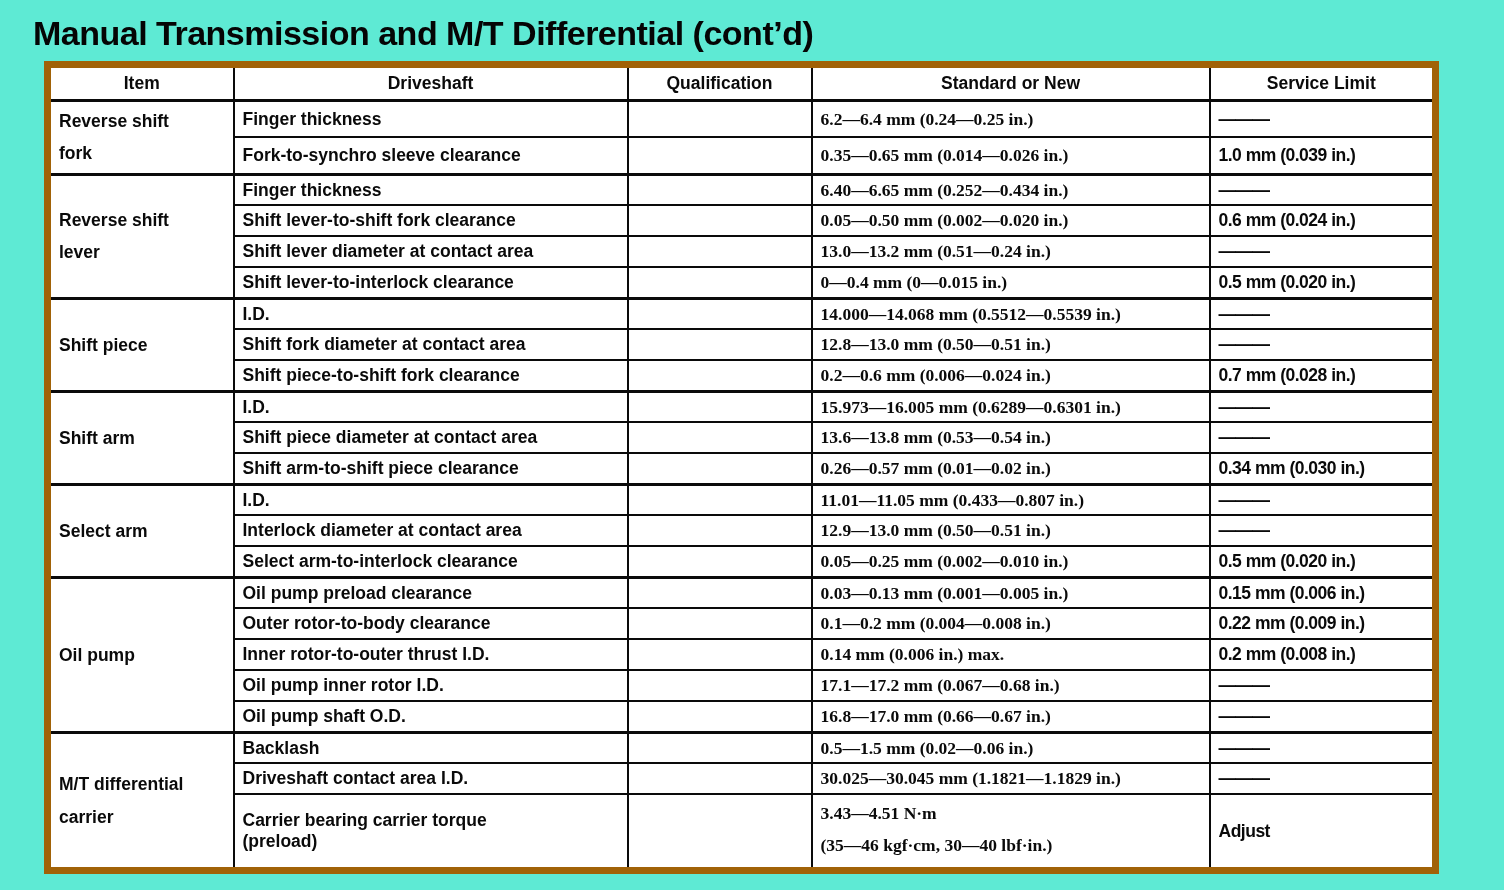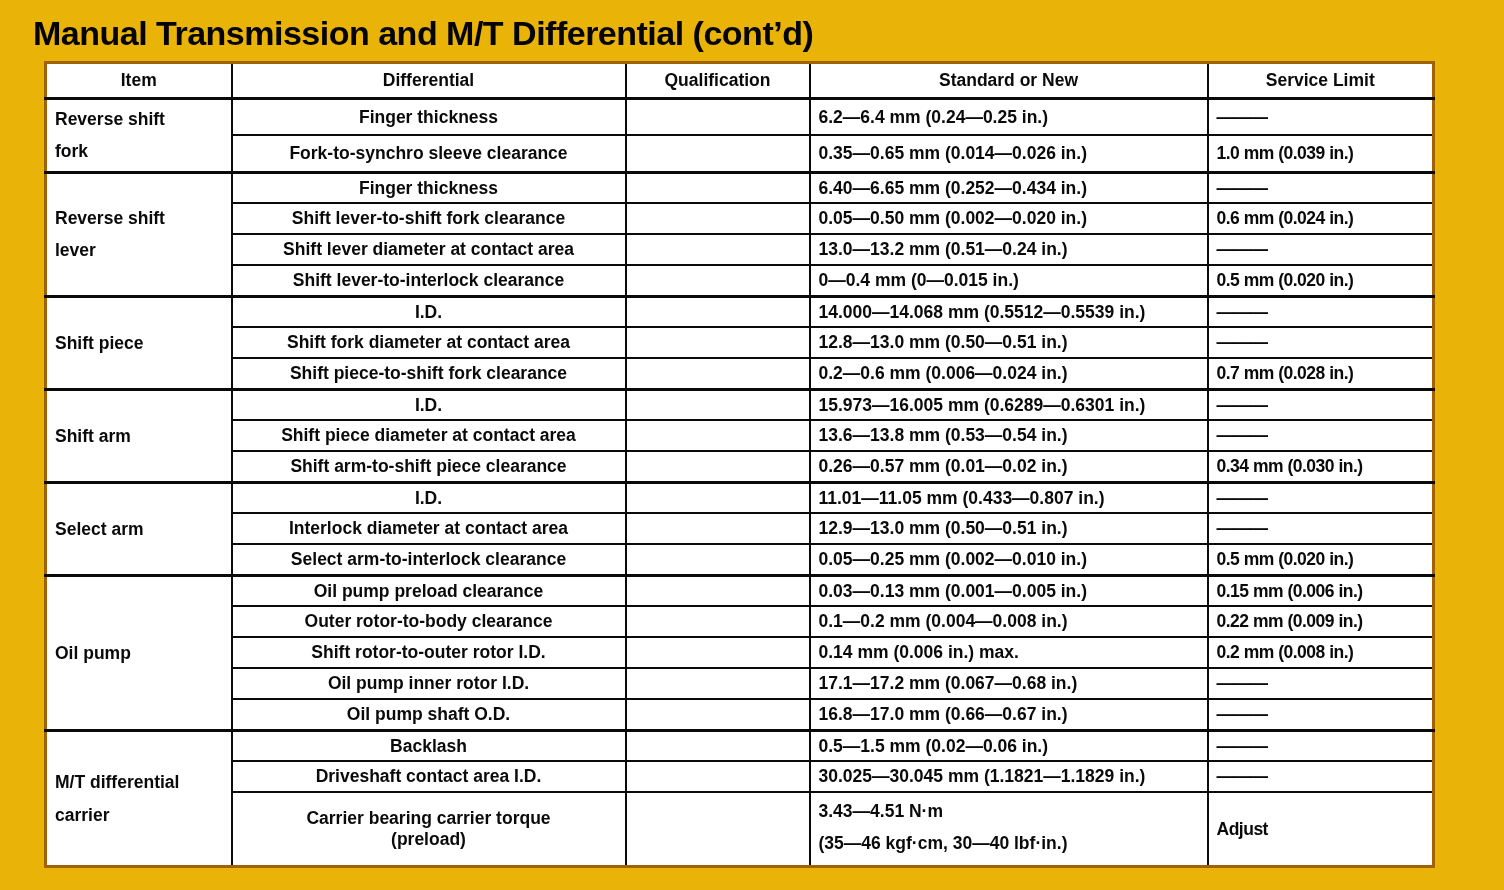--- a/index.html
+++ b/index.html
@@ -6,21 +6,21 @@
   html, body {
     margin: 0;
     padding: 0;
     background: #ffffff;
     color: #0a0a0a;
     font-family: "Liberation Sans", "DejaVu Sans", sans-serif;
   }
   .page {
     width: 1504px;
     height: 890px;
-    background: #eab308;
+    background: #5eead4;
     padding: 14px 0 0 33px;
     overflow: hidden;
   }
   .title {
     margin: 0 0 8px 0;
     font-size: 34px;
     font-weight: 800;
     letter-spacing: -0.5px;
     color: #050505;
   }
@@ -36,63 +36,63 @@
   table.spec-table col.c2 { width: 184px; }
   table.spec-table col.c3 { width: 398px; }
   table.spec-table col.c4 { width: 226px; }
   table.spec-table th,
   table.spec-table td {
     border: 2px solid #0a0a0a;
     font-weight: 700;
     font-size: 17.5px;
     padding: 3px 8px;
   }
-  table.spec-table { border: 3px solid #a16207; }
+  table.spec-table { border: 7px solid #a16207; }
   table.spec-table thead th {
     height: 36px;
     text-align: center;
     vertical-align: middle;
     border-bottom: 3px solid #0a0a0a;
     font-size: 17.5px;
   }
   table.spec-table tbody td {
     height: 31px;
     vertical-align: middle;
     white-space: pre-line;
   }
   table.spec-table tbody tr.group-start td {
     border-top: 3px solid #0a0a0a;
   }
   td.item-cell {
     vertical-align: top;
     padding-top: 5px;
     line-height: 1.85;
   }
-  td.measurement-cell { padding-left: 9px; text-align: center; }
-  td.standard-cell { padding-left: 9px; }
+  td.measurement-cell { padding-left: 9px; }
+  td.standard-cell { padding-left: 9px; font-family: Liberation Serif, serif; }
   td.service-limit-cell { padding-left: 9px; letter-spacing: -0.5px; }
   td.standard-cell.two-line { line-height: 1.8; padding-bottom: 6px; margin-left: 23px; }
 </style>
 </head>
 <body>
 
 <div class="page">
   <h1 class="title">Manual Transmission and M/T Differential (cont’d)</h1>
   <table class="spec-table">
     <colgroup>
       <col class="c0">
         <col class="c1">
         <col class="c2">
         <col class="c3">
         <col class="c4">
     </colgroup>
     <thead>
       <tr id="header-row">
           <th>Item</th>
-          <th>Differential</th>
+          <th>Driveshaft</th>
           <th>Qualification</th>
           <th>Standard or New</th>
           <th>Service Limit</th>
         </tr>
     </thead>
     <tbody id="table-body">
         <tr class="group-start">
           <td rowspan="2" class="item-cell">Reverse shift
 fork</td>
           <td class="measurement-cell">Finger thickness</td>
@@ -196,21 +196,21 @@
           <td class="standard-cell">0.03—0.13 mm (0.001—0.005 in.)</td>
           <td class="service-limit-cell">0.15 mm (0.006 in.)</td>
         </tr>
         <tr>
           <td class="measurement-cell">Outer rotor-to-body clearance</td>
           <td class="qualification-cell"></td>
           <td class="standard-cell">0.1—0.2 mm (0.004—0.008 in.)</td>
           <td class="service-limit-cell">0.22 mm (0.009 in.)</td>
         </tr>
         <tr>
-          <td class="measurement-cell">Shift rotor-to-outer rotor I.D.</td>
+          <td class="measurement-cell">Inner rotor-to-outer thrust I.D.</td>
           <td class="qualification-cell"></td>
           <td class="standard-cell">0.14 mm (0.006 in.) max.</td>
           <td class="service-limit-cell">0.2 mm (0.008 in.)</td>
         </tr>
         <tr>
           <td class="measurement-cell">Oil pump inner rotor I.D.</td>
           <td class="qualification-cell"></td>
           <td class="standard-cell">17.1—17.2 mm (0.067—0.68 in.)</td>
           <td class="service-limit-cell">———</td>
         </tr>

